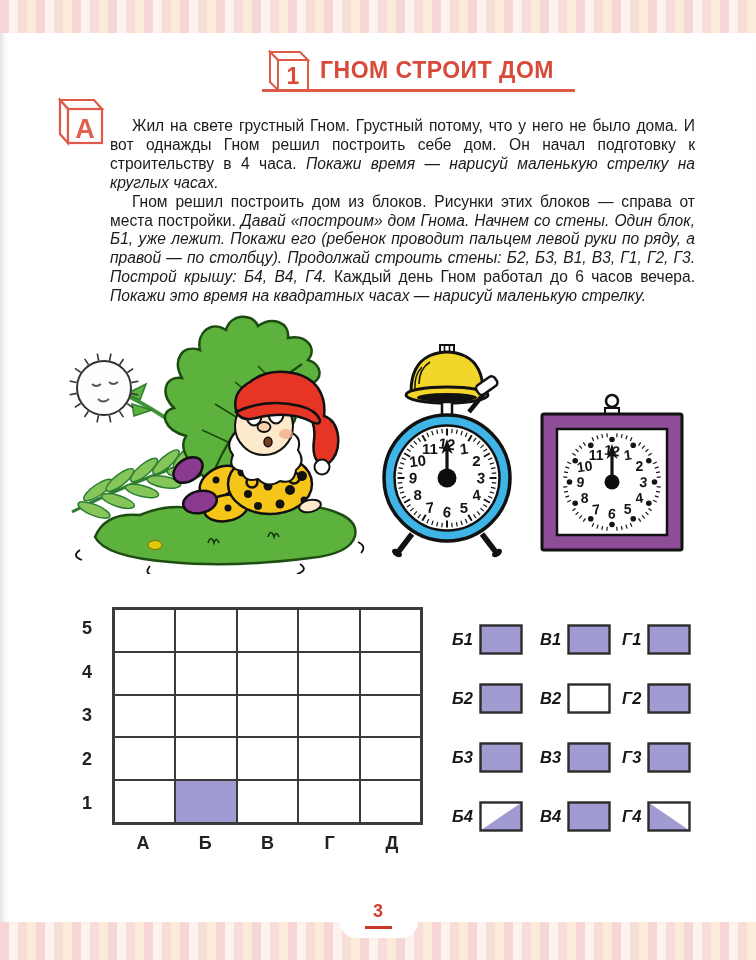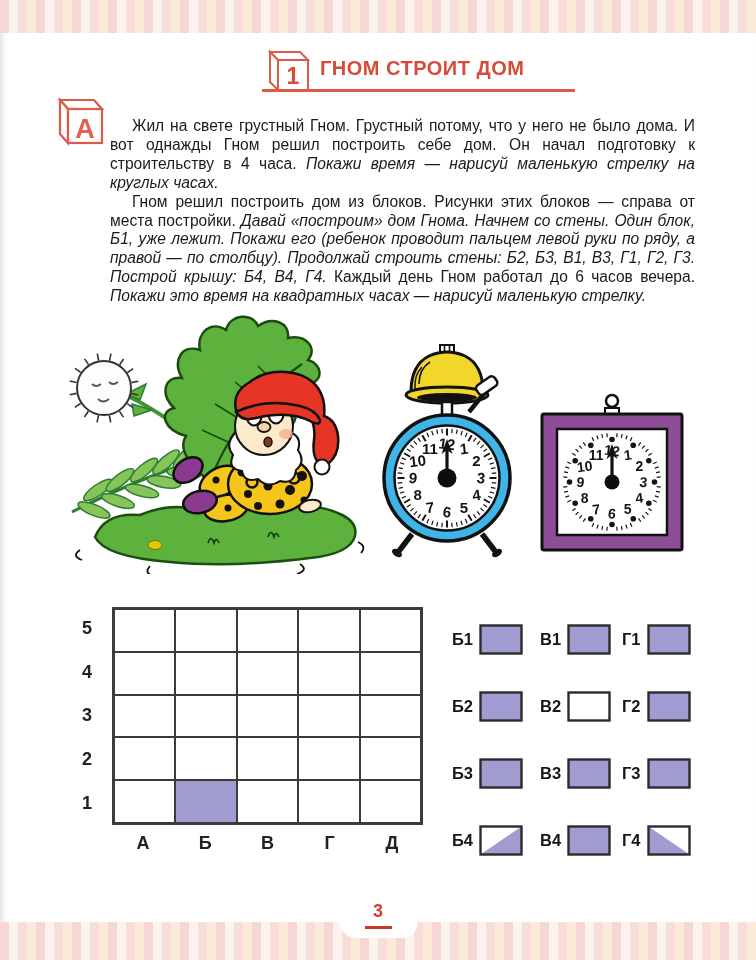--- a/index.html
+++ b/index.html
@@ -7,41 +7,41 @@
         font-family:"Liberation Sans",sans-serif;box-shadow:inset 4px 0 6px -2px rgba(120,110,110,.25);}
   .stripes{background:repeating-linear-gradient(90deg,
             #f6d7d5 0 9px,#fdf3ee 9px 18px,#f8ded9 18px 27px,#fcebd8 27px 36px);}
   .band-top{position:absolute;left:0;top:0;width:756px;height:33px;}
   .band-bottom{position:absolute;left:0;top:922px;width:756px;height:38px;}
   .notch{position:absolute;left:340px;top:922px;width:78px;height:16px;background:#fff;
          border-radius:0 0 39px 39px;}
   .pagenum{position:absolute;left:0;top:901px;width:756px;text-align:center;
            color:#d2402f;font-weight:bold;font-size:18px;}
   .pagenum-line{position:absolute;left:365px;top:926px;width:27px;height:3px;background:#c83a28;}
-  .page-title{position:absolute;left:320px;top:57px;font-size:20px;font-weight:bold;
+  .page-title{position:absolute;left:320px;top:57px;font-size:23px;font-weight:bold;
               color:#d84b3b;letter-spacing:.5px;white-space:nowrap;}
   .title-underline{position:absolute;left:262px;top:89px;width:313px;height:2.5px;background:#dd5a44;}
   .cube-svg{position:absolute;}
   .text-block{position:absolute;left:110px;top:117px;width:585px;font-size:15.6px;
               line-height:18.9px;color:#1b1b1b;text-align:justify;}
   .text-block p{margin:0;text-indent:22px;}
   .it{font-style:italic;}
   .illus{position:absolute;}
   .grid{position:absolute;left:112px;top:607px;width:311px;height:218px;display:grid;
         grid-template-columns:repeat(5,1fr);grid-template-rows:repeat(5,1fr);
         border:2px solid #3b3b3b;box-sizing:border-box;background:#fff;}
   .grid .cell{border:1px solid #3b3b3b;}
   .row-labels{position:absolute;left:74px;top:607px;width:26px;height:218px;display:flex;
               flex-direction:column;font-weight:bold;font-size:18px;color:#222;}
   .row-labels div{flex:1;display:flex;align-items:center;justify-content:center;}
   .col-labels{position:absolute;left:112px;top:833px;width:311px;display:flex;
               font-weight:bold;font-size:18px;color:#222;}
   .col-labels div{flex:1;text-align:center;}
   .legend{position:absolute;left:452px;top:624px;display:grid;
-          grid-template-columns:88px 82px 78px;row-gap:36px;}
+          grid-template-columns:88px 82px 78px;row-gap:28px;font-style:italic;}
   .leg-item{display:flex;align-items:center;gap:6px;font-weight:bold;font-size:16.5px;color:#171717;}
 </style>
 </head>
 <body>
 
 <div class="page">
 
   <div class="band-top stripes"></div>
   <div class="band-bottom stripes"></div>
   <div class="notch"></div>

